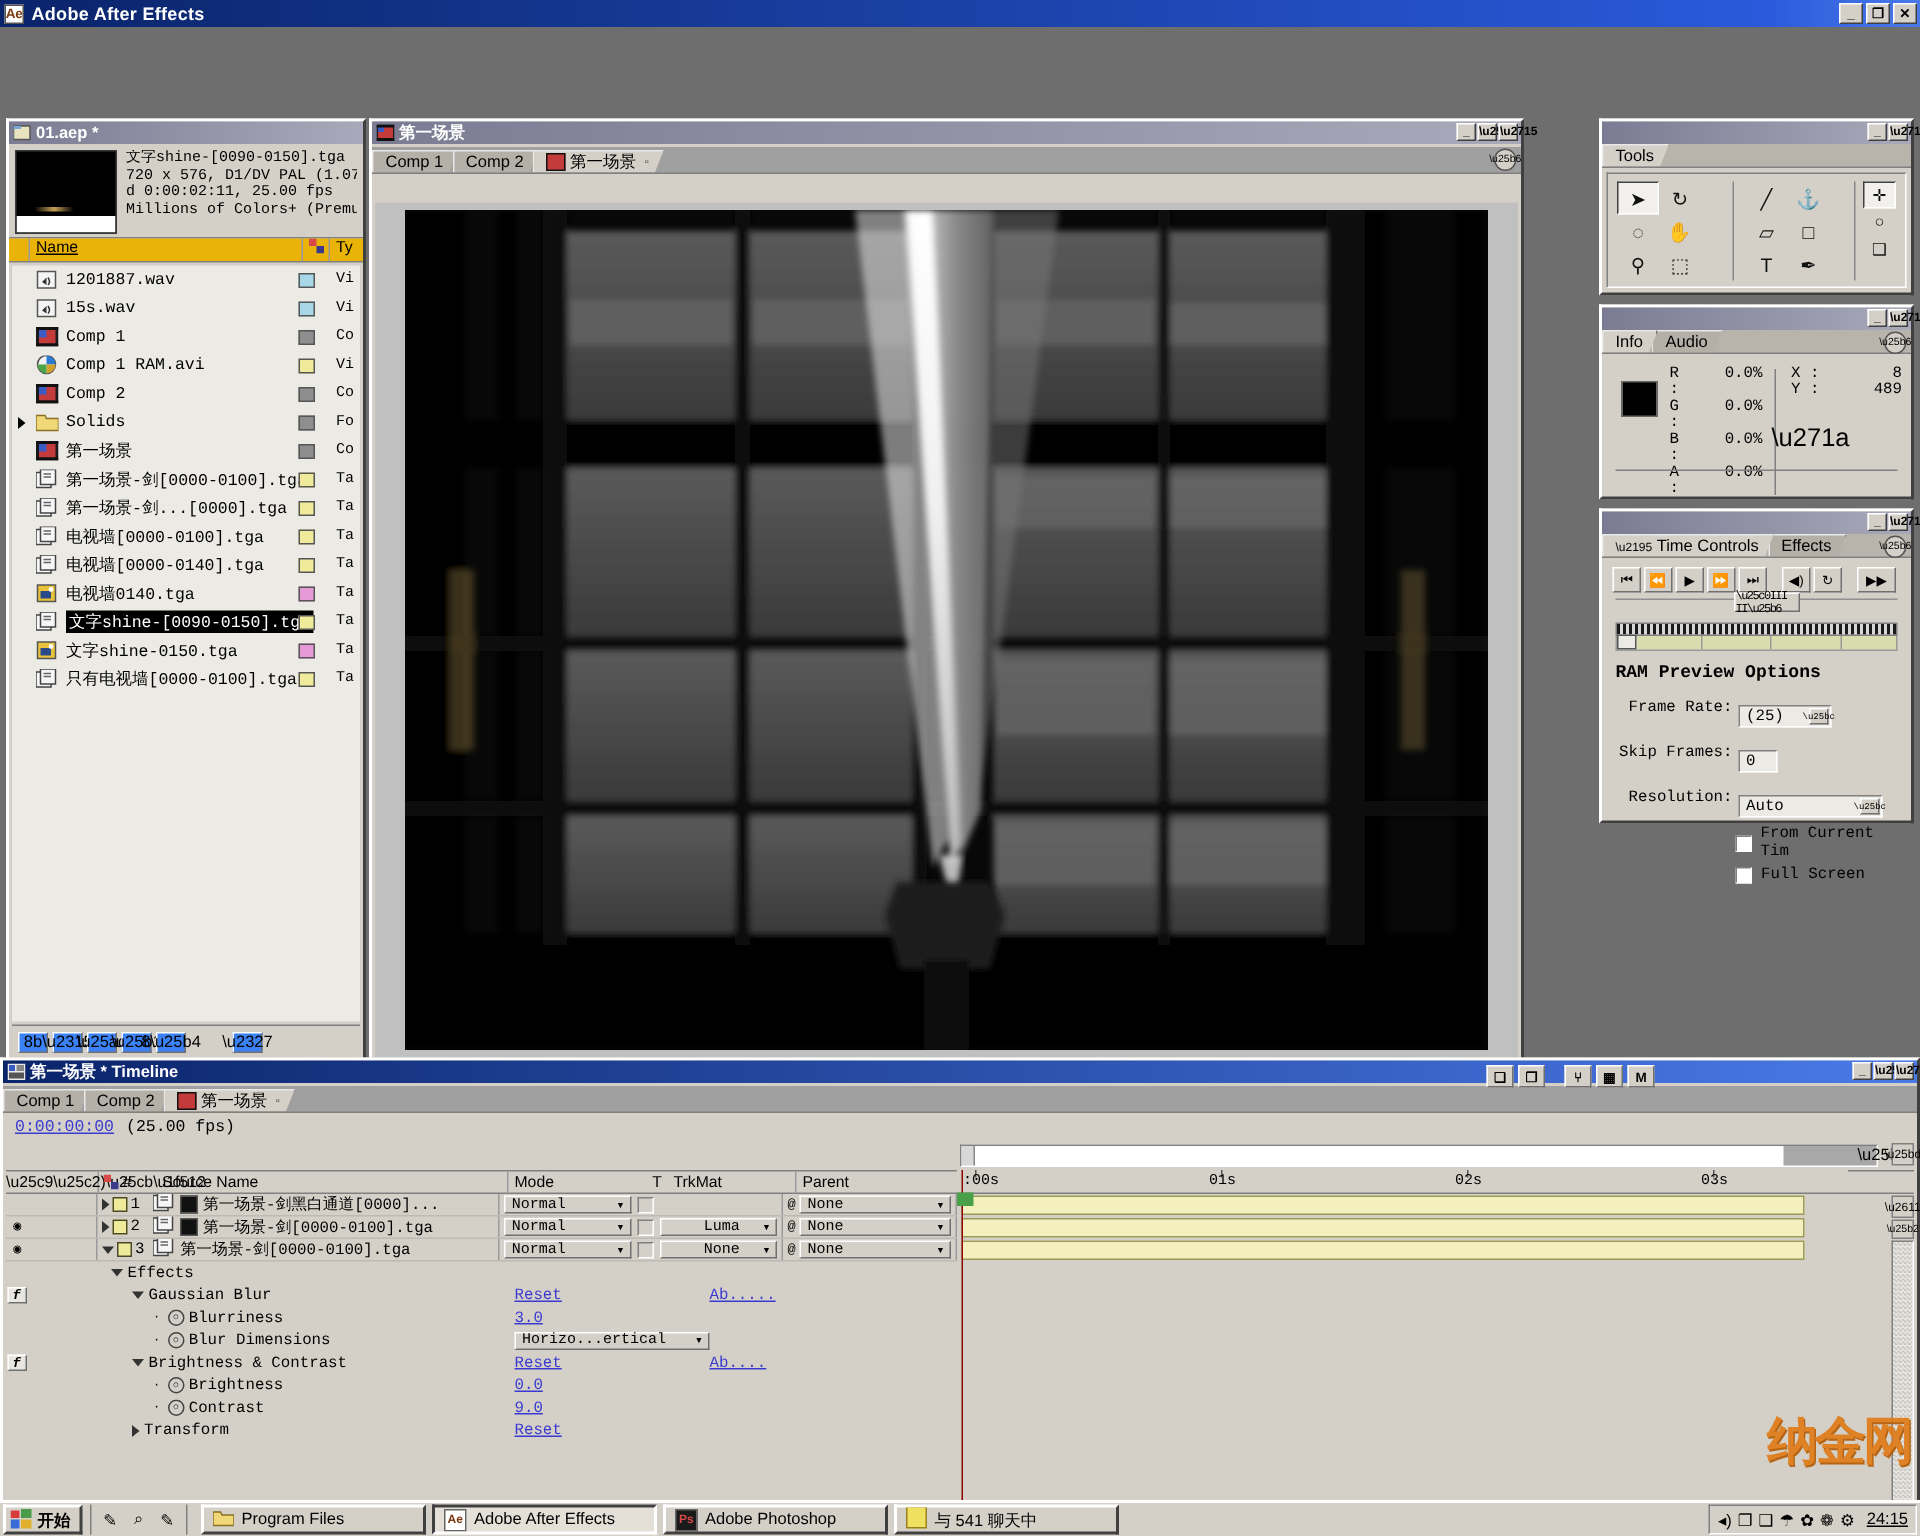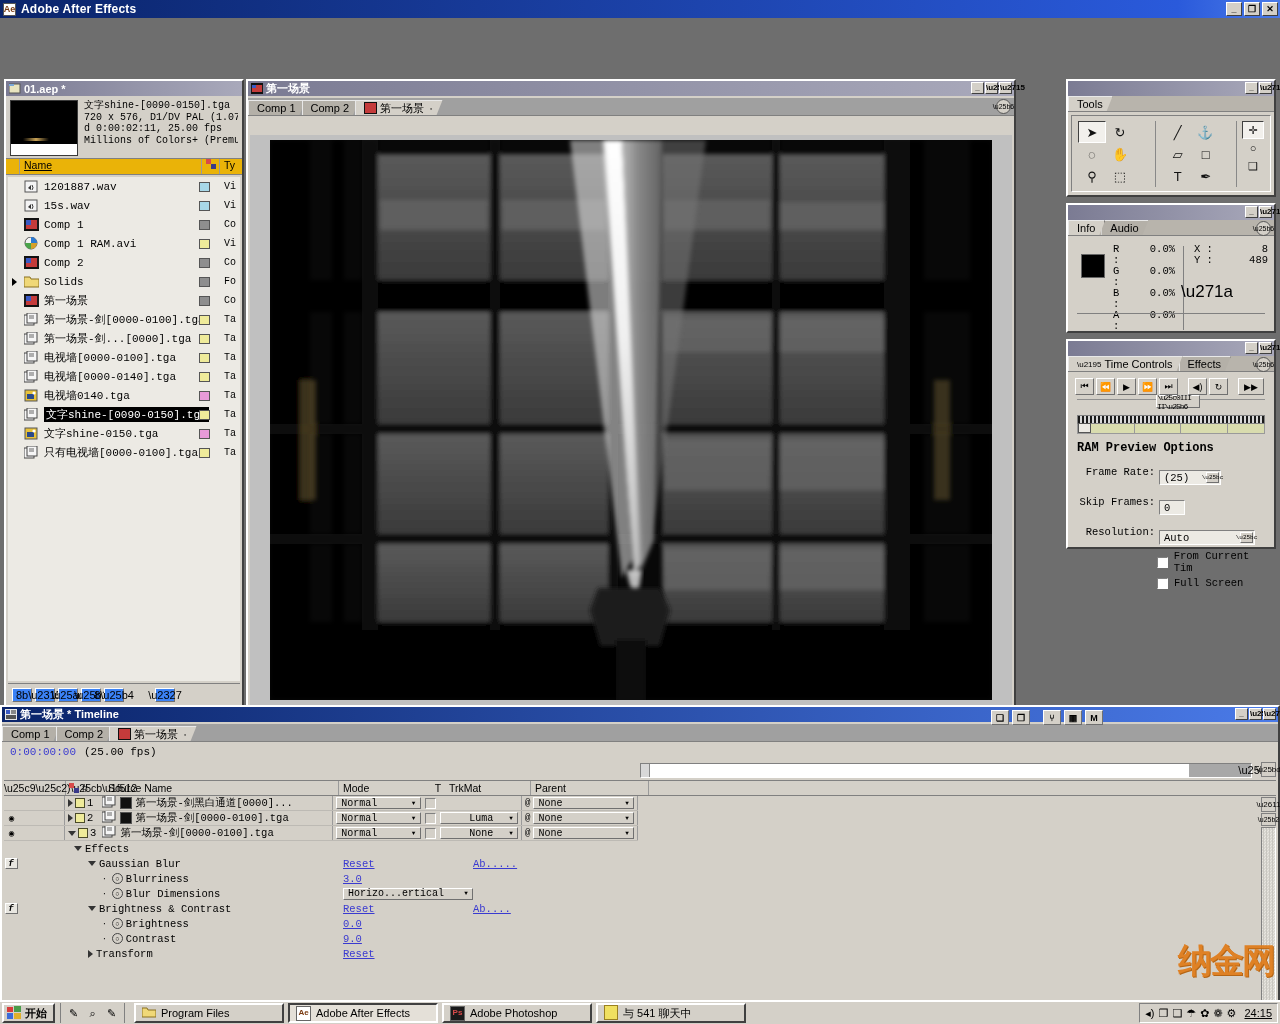--- a/index.html
+++ b/index.html
@@ -165,21 +165,21 @@
     box-sizing:border-box;display:flex;align-items:center;padding-left:4px;font-size:10.5px;position:relative;margin-top:12px;}
   .dd .arrow{position:absolute;right:1px;top:1px;width:13px;height:11px;background:#d4d0c8;
     border:1px solid;border-color:#fff #707070 #707070 #fff;box-sizing:border-box;
     display:flex;align-items:center;justify-content:center;font-size:6px;}
   .ck{width:11px;height:11px;background:#fff;border:1px solid;
     border-color:#808080 #fff #fff #808080;box-sizing:border-box;margin-right:6px;}
 
   
   #timeline{left:0px;top:668px;width:1280px;height:332px;}
   .tl-ctrlrow{height:19px;display:flex;align-items:center;padding-left:8px;box-sizing:border-box;background:#d4d0c8;}
-  .tl-time{color:#3a3ad0;font-size:11px;
+  .tl-time{color:#3a3ad0;text-decoration:underline;font-size:11px;
     font-family:"Liberation Mono","DejaVu Sans Mono",monospace;}
   .tl-fps{font-size:11px;margin-left:8px;font-family:"Liberation Mono","DejaVu Sans Mono",monospace;}
   .tl-switches{position:absolute;right:175px;top:3px;display:flex;gap:3px;}
   .sw{width:18px;height:15px;background:#d4d0c8;border:1px solid;
     border-color:#fff #707070 #707070 #fff;box-sizing:border-box;
     display:flex;align-items:center;justify-content:center;font-size:9px;font-weight:bold;}
   .tl-head{height:16px;background:#d4d0c8;border-top:1px solid #808080;border-bottom:1px solid #808080;
     display:flex;align-items:center;font-size:10.5px;box-sizing:border-box;}
   .hcell{height:100%;display:flex;align-items:center;padding-left:4px;
     border-right:1px solid #9a9a9a;box-sizing:border-box;}
@@ -1029,20 +1029,39 @@
               <span class="twirl"></span>
               <span>Transform</span>
             </span>
             <span style="width:130px;display:flex;align-items:center">
               <span class="link">Reset</span>
             </span>
             <span style="width:90px"></span>
           </div>
         </div>
 
+      <div class="tgwrap" style="top:73px;bottom:18px">
+        <div class="ruler" id="tl-ruler">
+            <i style="left: 12px;"></i>
+            <span style="left: 4px;">:00s</span>
+            <i style="left: 176px;"></i>
+            <span style="left: 168px;">01s</span>
+            <i style="left: 340px;"></i>
+            <span style="left: 332px;">02s</span>
+            <i style="left: 504px;"></i>
+            <span style="left: 496px;">03s</span>
+          </div>
+        <div id="tl-bars" style="position:relative;height:100%;background:#d4d0c8">
+            <div class="bar" style="left: 3px; top: 1px; width: 562px;"></div>
+            <div class="bar" style="left: 3px; top: 16px; width: 562px;"></div>
+            <div class="bar" style="left: 3px; top: 31px; width: 562px;"></div>
+          </div>
+        <div class="cti" style="left:3px"></div>
+        <div class="cti-head" style="left:0px;top:15px"></div>
+      </div>
 
       <div class="tl-rt">
         <span style="display:block;width:15px;height:15px;background:#d4d0c8;border:1px solid #808080;box-sizing:border-box;
                display:flex;align-items:center;justify-content:center;font-size:8px">\u25bd</span>
       </div>
       <div style="position:absolute;right:2px;top:90px;width:15px;height:15px;background:#d4d0c8;
                   border:1px solid #808080;box-sizing:border-box;display:flex;align-items:center;justify-content:center;font-size:8px">\u2611</div>
       <div style="position:absolute;right:2px;top:106px;width:15px;height:13px;background:#d4d0c8;
                   border:1px solid #808080;box-sizing:border-box;display:flex;align-items:center;justify-content:center;font-size:7px">\u25b2</div>
       <div class="tl-scroll-v" style="top:120px"></div>

